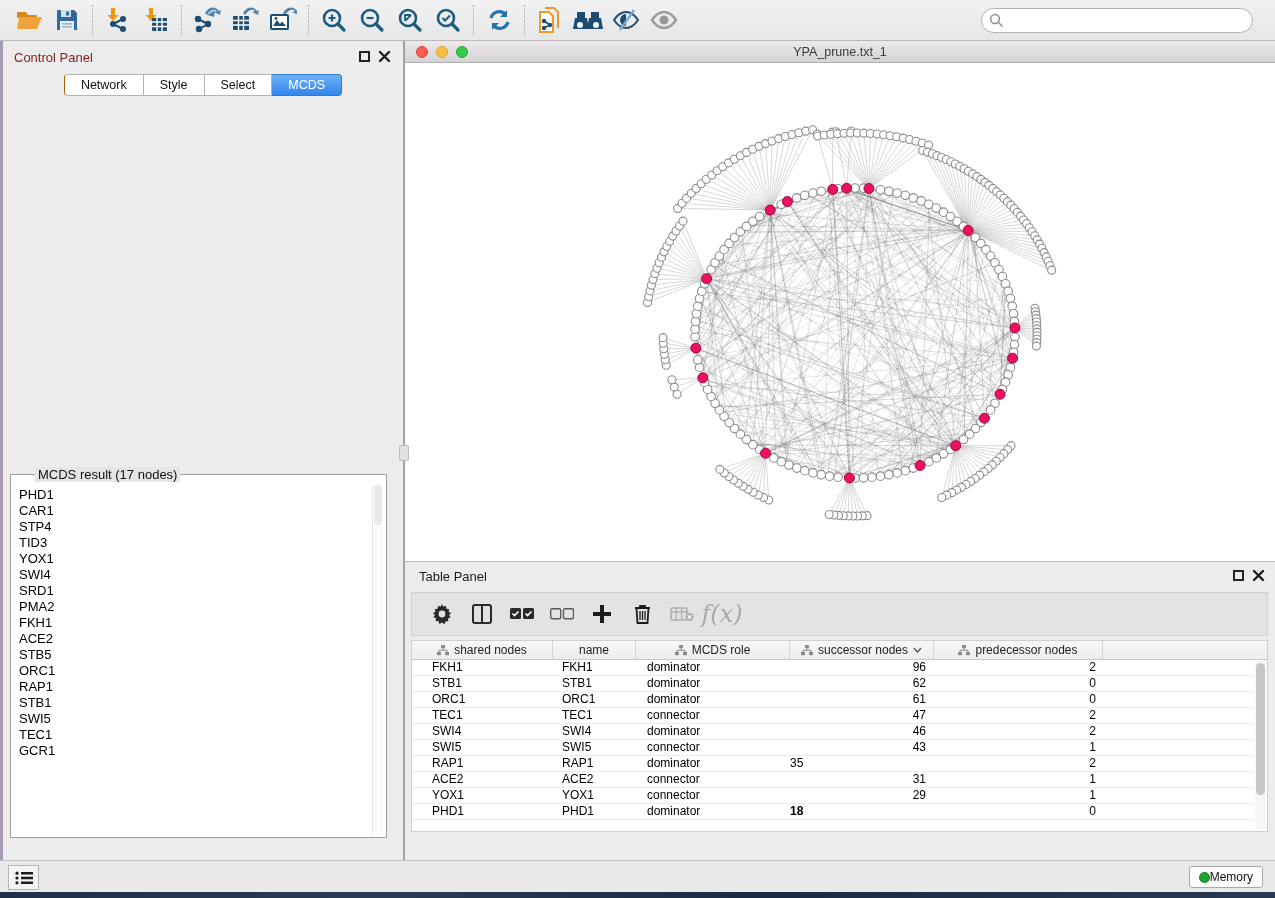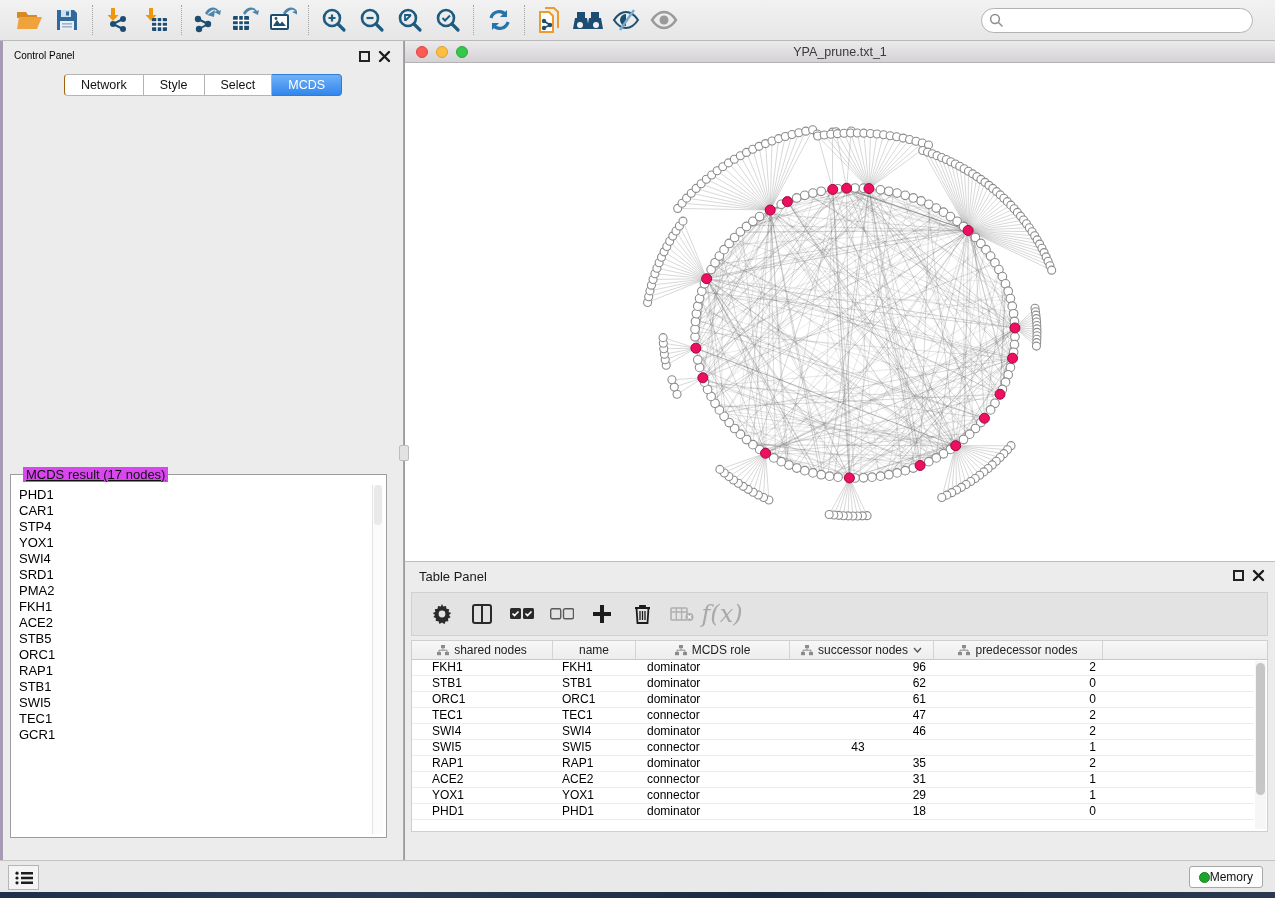--- a/index.html
+++ b/index.html
@@ -20,21 +20,21 @@
   .search-glass { position:absolute; left:8px; top:5px; }
 
   
   .left-strip { position:absolute; left:0; top:41px; width:3px; height:851px; background:#a79ab5; }
   .bottom-strip { position:absolute; left:0; top:892px; width:1275px; height:6px;
     background:linear-gradient(90deg,#20304a,#2b3b55 30%,#1c2a40 60%,#2a3950); }
 
   
   .control-panel { position:absolute; left:3px; top:41px; width:401px; height:819px;
     background:#ececec; border-right:1px solid #a8a8a8; }
-  .cp-title { position:absolute; left:11px; top:9px; font-size:10px; color:#000000; }
+  .cp-title { position:absolute; left:11px; top:9px; font-size:13px; color:#7f1d1d; }
   .win-float { position:absolute; top:10px; width:11px; height:11px; border:2px solid #222; background:transparent; }
   .win-close { position:absolute; top:9px; width:13px; height:13px; }
   .control-panel .win-float { right:33px; }
   .control-panel .win-close { right:12px; }
 
   .cp-tabs { position:absolute; left:0; top:33px; width:100%; display:flex; justify-content:center; }
   .tab-btn { height:22px; padding:0 16px; font-size:12.5px; display:flex; align-items:center;
     background:#fff; border:1px solid #b4b4b4; border-left:none; color:#111; cursor:default; }
   .tab-btn:first-child { border-left:1px solid #a16207; border-radius:4px 0 0 4px; }
   .tab-btn:last-child { border-radius:0 4px 4px 0; }
@@ -50,21 +50,21 @@
     background:linear-gradient(#7db4f6,#3d86ea); display:flex; flex-direction:column;
     align-items:center; justify-content:center; gap:2px; }
   .btn-row { position:absolute; left:0; top:71px; width:100%; display:flex; justify-content:center; gap:13px; }
   .push-btn { height:24px; padding:0 14px; background:linear-gradient(#ffffff,#f0f0f0);
     border:1px solid #a9a9a9; border-radius:5px; font-size:13px; color:#111;
     font-family:"Liberation Sans",sans-serif; }
   .push-btn.focused { box-shadow:0 0 0 3px rgba(110,170,245,.6); border-color:#6fa4dd; }
 
   .result-group { position:absolute; left:7px; top:426px; width:377px; height:371px;
     border:1px solid #9d9d9d; background:#fff; }
-  .result-group legend { margin-left:12px; padding:0 3px; font-size:13px; color:#111; background:#d946ef;text-decoration:underline; }
+  .result-group legend { margin-left:24px; padding:0 3px; font-size:13px; color:#111; background:#e5e5e5; }
   .result-list { position:absolute; left:1px; top:2px; right:14px; bottom:2px; overflow:hidden;
     padding:3px 0 0 7px; }
   .result-item { font-size:13px; line-height:16px; color:#000; }
   .result-scroll { position:absolute; top:3px; right:3px; width:11px; bottom:3px;
     background:#fbfbfb; border-left:1px solid #e4e4e4; }
   .result-scroll .thumb { position:absolute; left:1px; right:1px; top:0; height:40px;
     background:#e9e9e9; border-radius:4px; }
 
   
   .network-window { position:absolute; left:404px; top:41px; width:871px; height:520px;
@@ -286,20 +286,21 @@
         <div class="tab-btn sel">MCDS</div>
       </div>
 
 
     <fieldset class="result-group">
       <legend>MCDS result (17 nodes)</legend>
       <div class="result-list" id="result-list">
           <div class="result-item">PHD1</div>
           <div class="result-item">CAR1</div>
           <div class="result-item">STP4</div>
+          <div class="result-item">TID3</div>
           <div class="result-item">YOX1</div>
           <div class="result-item">SWI4</div>
           <div class="result-item">SRD1</div>
           <div class="result-item">PMA2</div>
           <div class="result-item">FKH1</div>
           <div class="result-item">ACE2</div>
           <div class="result-item">STB5</div>
           <div class="result-item">ORC1</div>
           <div class="result-item">RAP1</div>
           <div class="result-item">STB1</div>
@@ -1279,49 +1280,49 @@
             <div class="t-cell" style="width: 141px; text-align: left; padding-left: 20px;">SWI4</div>
             <div class="t-cell" style="width: 83px; text-align: left; padding-left: 9px;">SWI4</div>
             <div class="t-cell" style="width: 154px; text-align: left; padding-left: 11px;">dominator</div>
             <div class="t-cell" style="width: 144px; text-align: right; padding-right: 8px;">46</div>
             <div class="t-cell" style="width: 169px; text-align: right; padding-right: 7px;">2</div>
           </div>
           <div class="t-row">
             <div class="t-cell" style="width: 141px; text-align: left; padding-left: 20px;">SWI5</div>
             <div class="t-cell" style="width: 83px; text-align: left; padding-left: 9px;">SWI5</div>
             <div class="t-cell" style="width: 154px; text-align: left; padding-left: 11px;">connector</div>
-            <div class="t-cell" style="width: 144px; text-align: center; padding-right: 8px;">43</div>
+            <div class="t-cell" style="width: 144px; text-align: right; padding-right: 8px;">43</div>
             <div class="t-cell" style="width: 169px; text-align: right; padding-right: 7px;">1</div>
           </div>
           <div class="t-row">
             <div class="t-cell" style="width: 141px; text-align: left; padding-left: 20px;">RAP1</div>
             <div class="t-cell" style="width: 83px; text-align: left; padding-left: 9px;">RAP1</div>
             <div class="t-cell" style="width: 154px; text-align: left; padding-left: 11px;">dominator</div>
-            <div class="t-cell" style="width: 144px; text-align: right; padding-right: 8px;">35</div>
+            <div class="t-cell" style="width: 144px; text-align: left; padding-right: 8px;">35</div>
             <div class="t-cell" style="width: 169px; text-align: right; padding-right: 7px;">2</div>
           </div>
           <div class="t-row">
             <div class="t-cell" style="width: 141px; text-align: left; padding-left: 20px;">ACE2</div>
             <div class="t-cell" style="width: 83px; text-align: left; padding-left: 9px;">ACE2</div>
             <div class="t-cell" style="width: 154px; text-align: left; padding-left: 11px;">connector</div>
             <div class="t-cell" style="width: 144px; text-align: right; padding-right: 8px;">31</div>
             <div class="t-cell" style="width: 169px; text-align: right; padding-right: 7px;">1</div>
           </div>
           <div class="t-row">
             <div class="t-cell" style="width: 141px; text-align: left; padding-left: 20px;">YOX1</div>
             <div class="t-cell" style="width: 83px; text-align: left; padding-left: 9px;">YOX1</div>
             <div class="t-cell" style="width: 154px; text-align: left; padding-left: 11px;">connector</div>
             <div class="t-cell" style="width: 144px; text-align: right; padding-right: 8px;">29</div>
             <div class="t-cell" style="width: 169px; text-align: right; padding-right: 7px;">1</div>
           </div>
           <div class="t-row">
             <div class="t-cell" style="width: 141px; text-align: left; padding-left: 20px;">PHD1</div>
             <div class="t-cell" style="width: 83px; text-align: left; padding-left: 9px;">PHD1</div>
             <div class="t-cell" style="width: 154px; text-align: left; padding-left: 11px;">dominator</div>
-            <div class="t-cell" style="width: 144px; text-align: right; padding-right: 8px;">18</div>
+            <div class="t-cell" style="width: 144px; text-align: left; padding-right: 8px; font-weight: bold;">18</div>
             <div class="t-cell" style="width: 169px; text-align: right; padding-right: 7px;">0</div>
           </div>
         </div>
       <div class="t-scroll">
           <div class="thumb"></div>
         </div>
     </div>
 
   </div>
 

